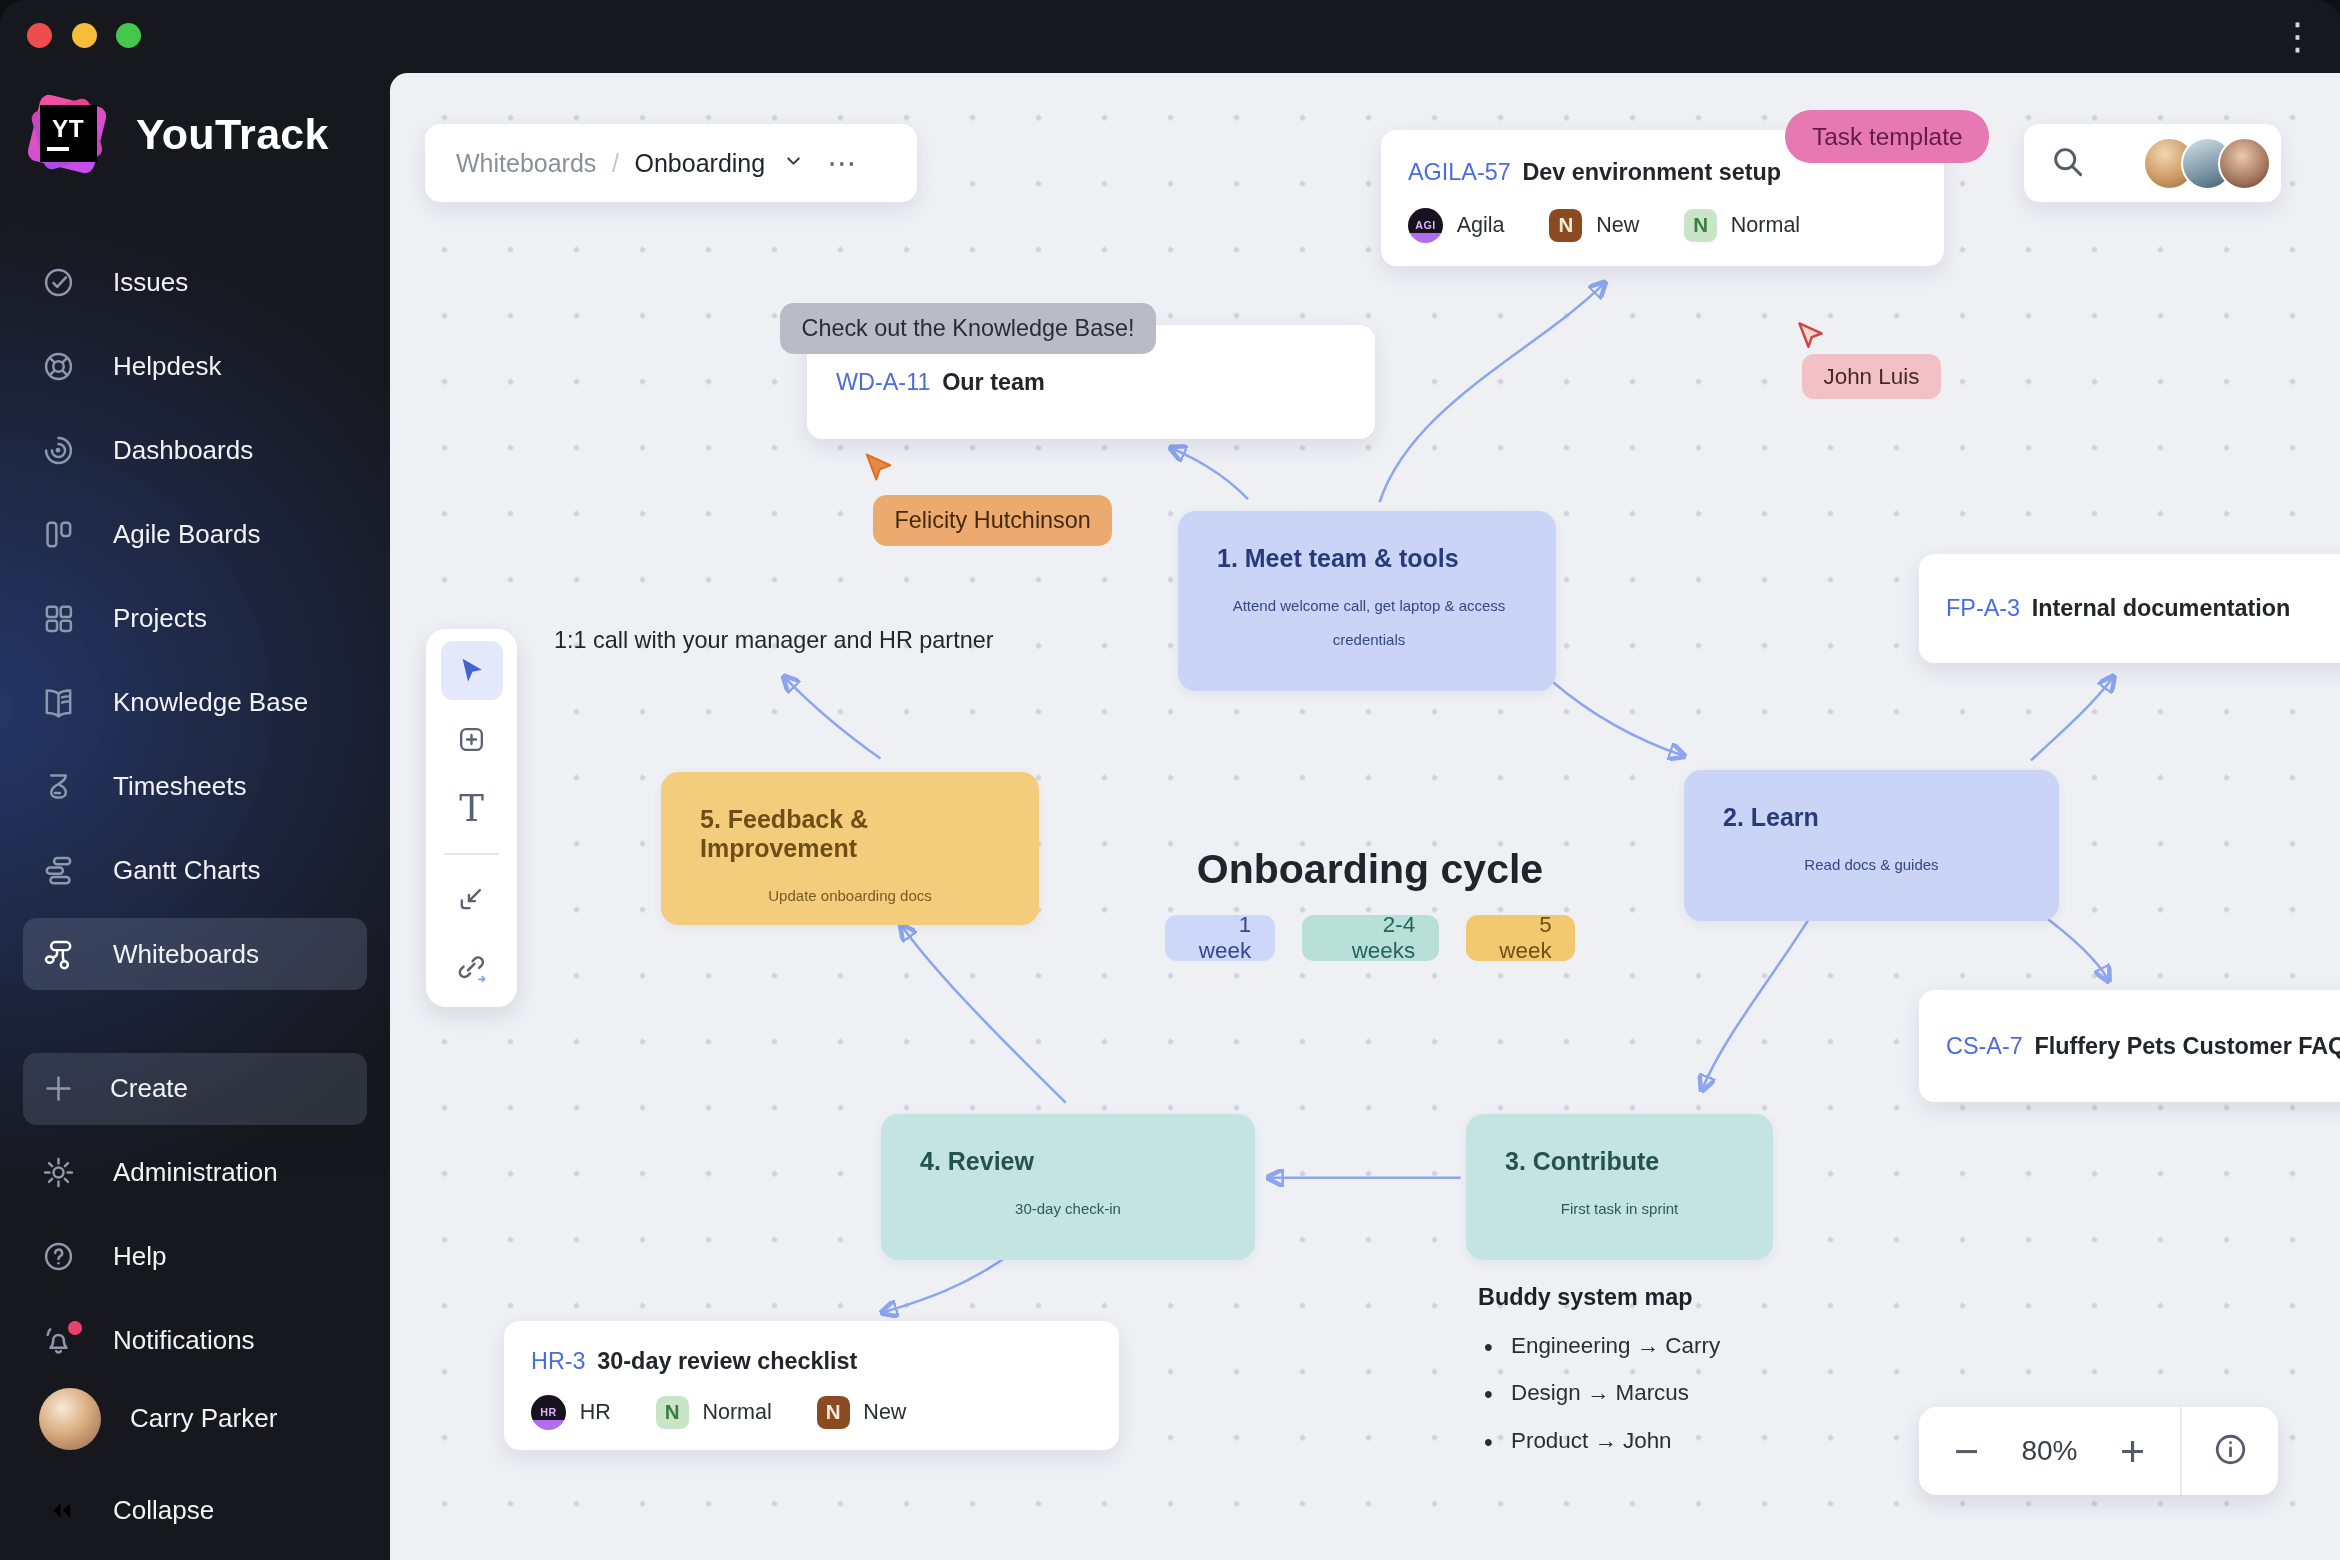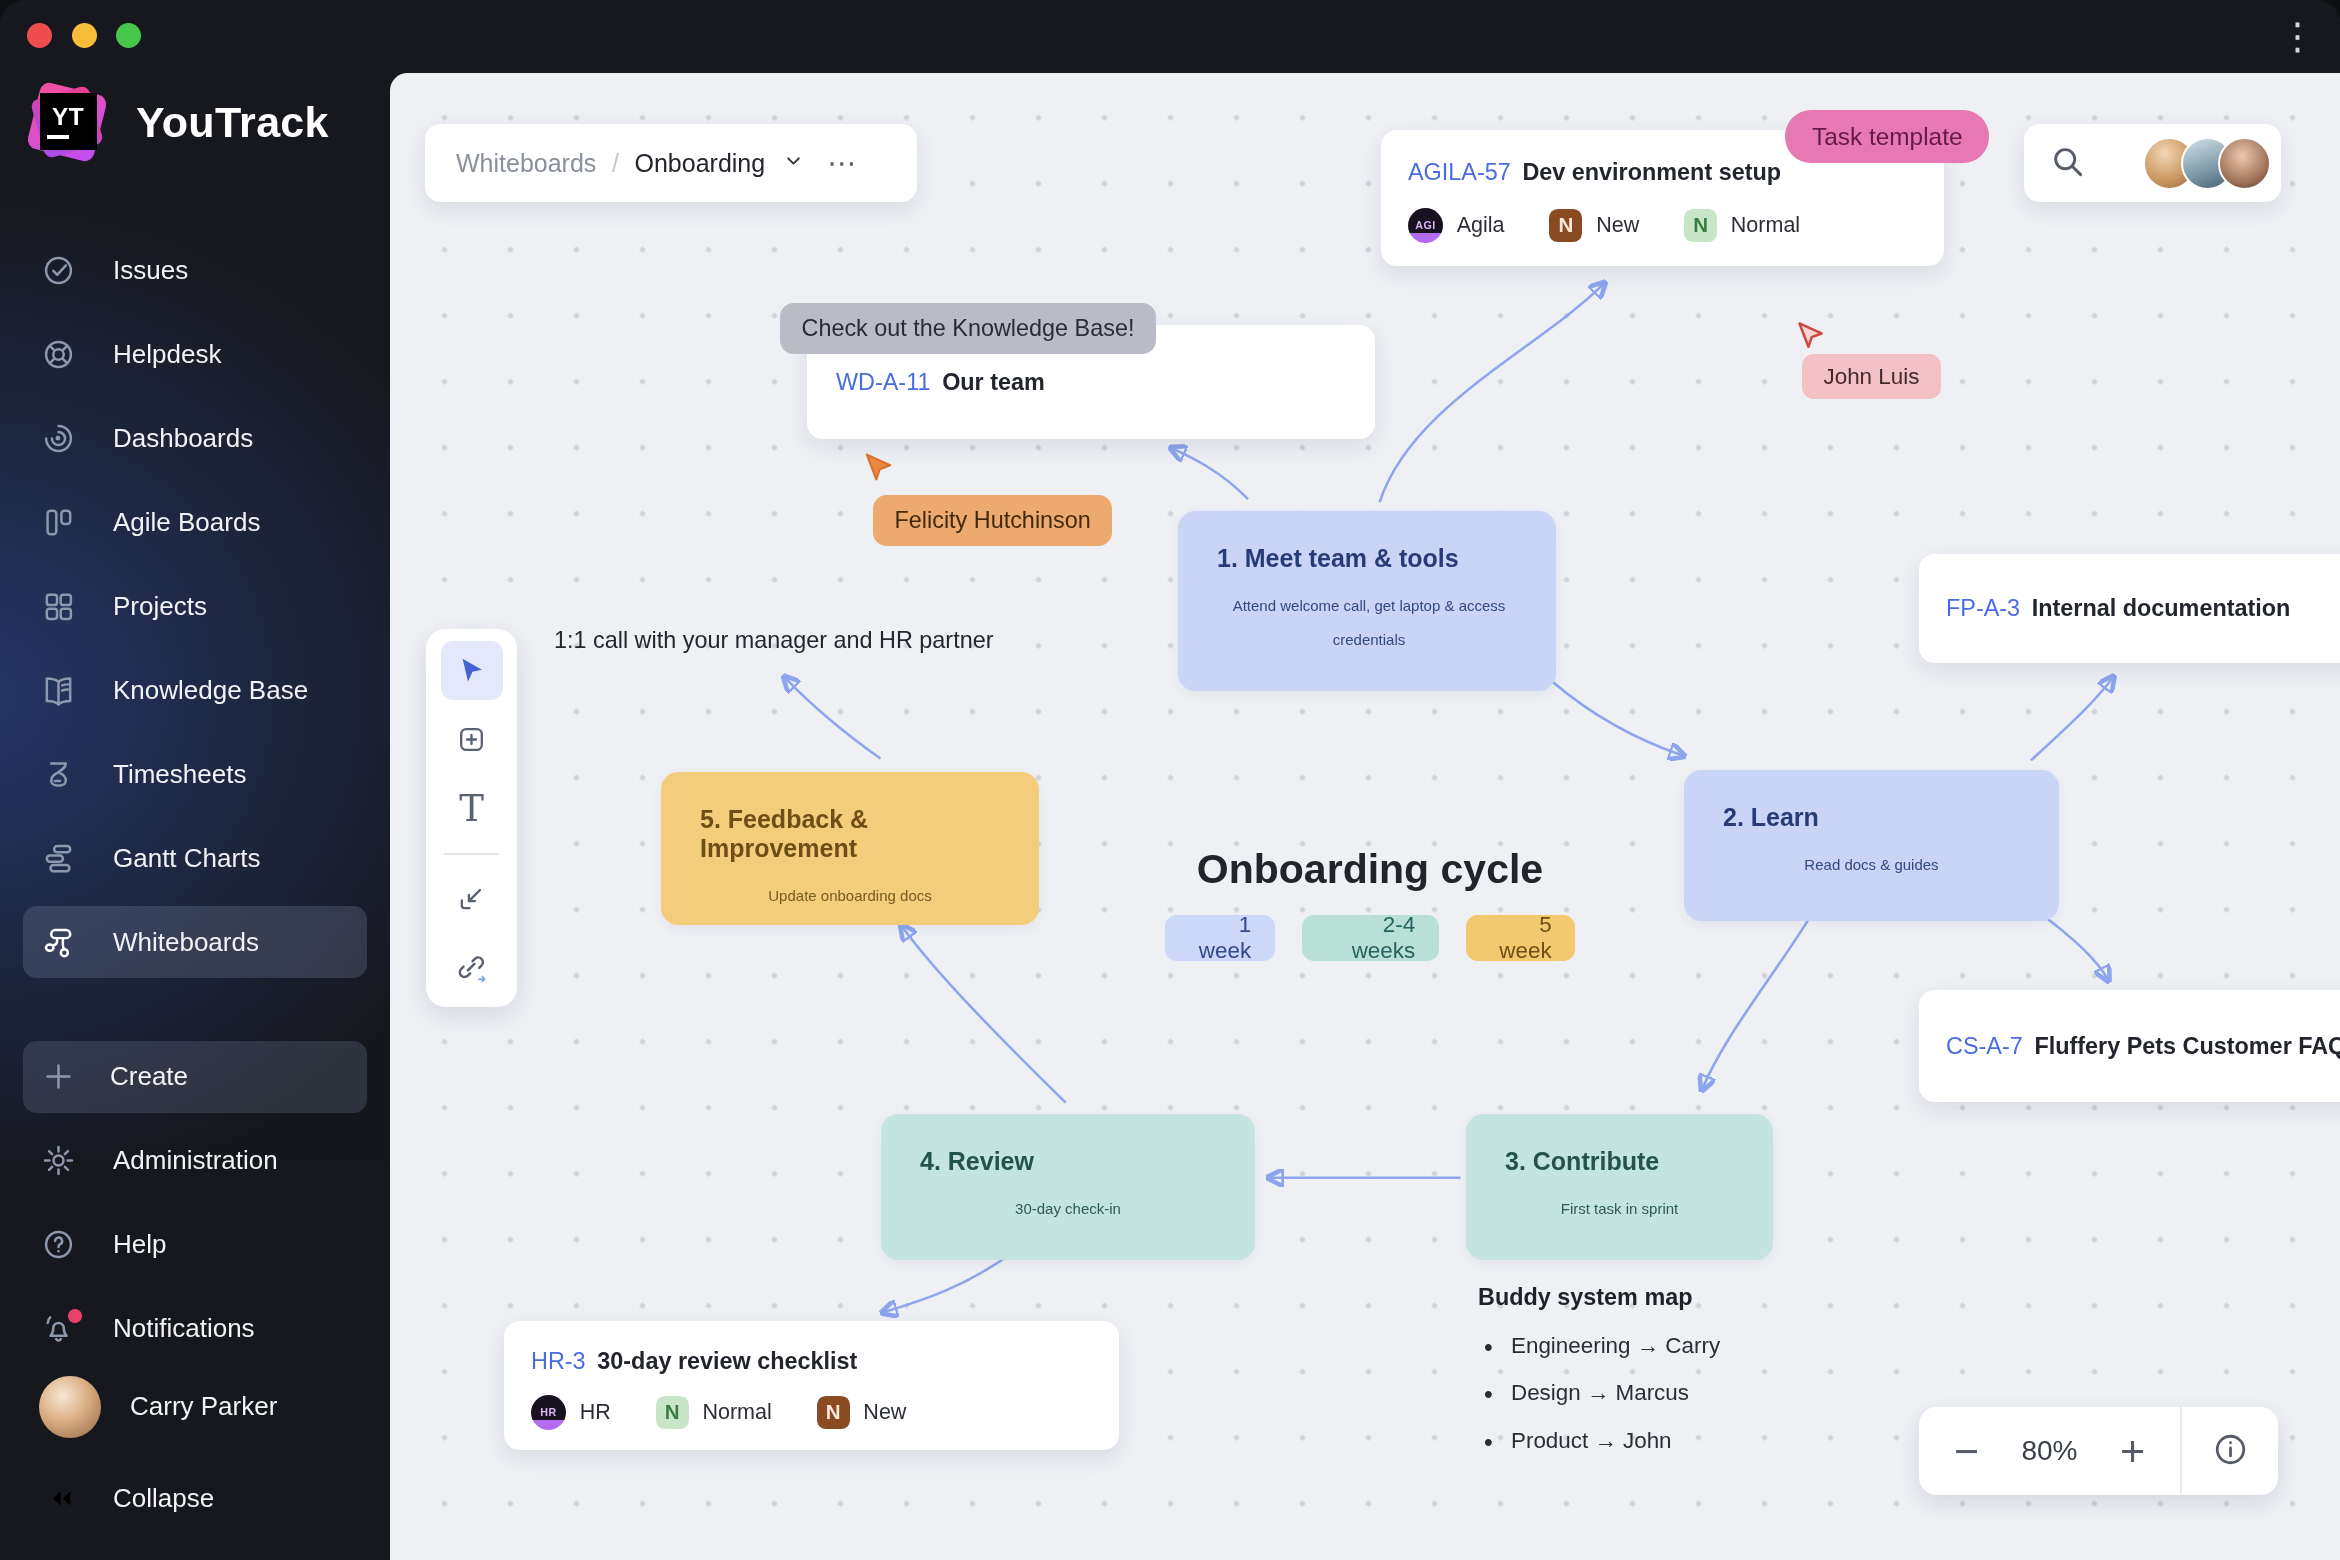--- a/index.html
+++ b/index.html
@@ -7,21 +7,21 @@
   body { font-family:"Liberation Sans", sans-serif; position:relative; overflow:hidden; }
 
   .window { position:absolute; inset:0; background:#17181d; border-radius:25px 25px 0 0; overflow:hidden; }
 
   
   .lights { position:absolute; top:23.4px; left:27px; display:flex; gap:19.5px; z-index:30; }
   .light { width:25px; height:25px; border-radius:50%; }
   .kebab { position:absolute; top:17.6px; right:25px; font-size:37px; color:#d3d6dc; z-index:30; line-height:1; }
 
   
-  .sidebar { position:absolute; left:0; top:0; width:390px; height:1161px;
+  .sidebar { position:absolute; left:0; top:12px; width:390px; height:1161px;
     background:
       radial-gradient(800px 741px at -6% 60%, rgba(47,74,150,.62), rgba(47,74,150,0) 68%),
       linear-gradient(180deg,#17181d 0%, #16171c 100%);
   }
   .logo { position:absolute; top:84px; left:29px; display:flex; align-items:center; gap:31px; }
   .logo-badge { position:relative; width:76px; height:76px; }
   .logo-badge .shard1 { position:absolute; inset:3.9px; background:linear-gradient(140deg,#f050a2 10%, #c44df0 90%); transform:rotate(14deg); border-radius:9.8px; }
   .logo-badge .shard2 { position:absolute; inset:7.8px; background:linear-gradient(40deg,#a34df0, #ef3f8a); transform:rotate(-16deg); border-radius:7.8px; }
   .logo-badge .yt { position:absolute; left:10.7px; top:8.8px; width:57px; height:57px; background:#000;
     display:flex; flex-direction:column; align-items:center; justify-content:center; color:#fff; }

